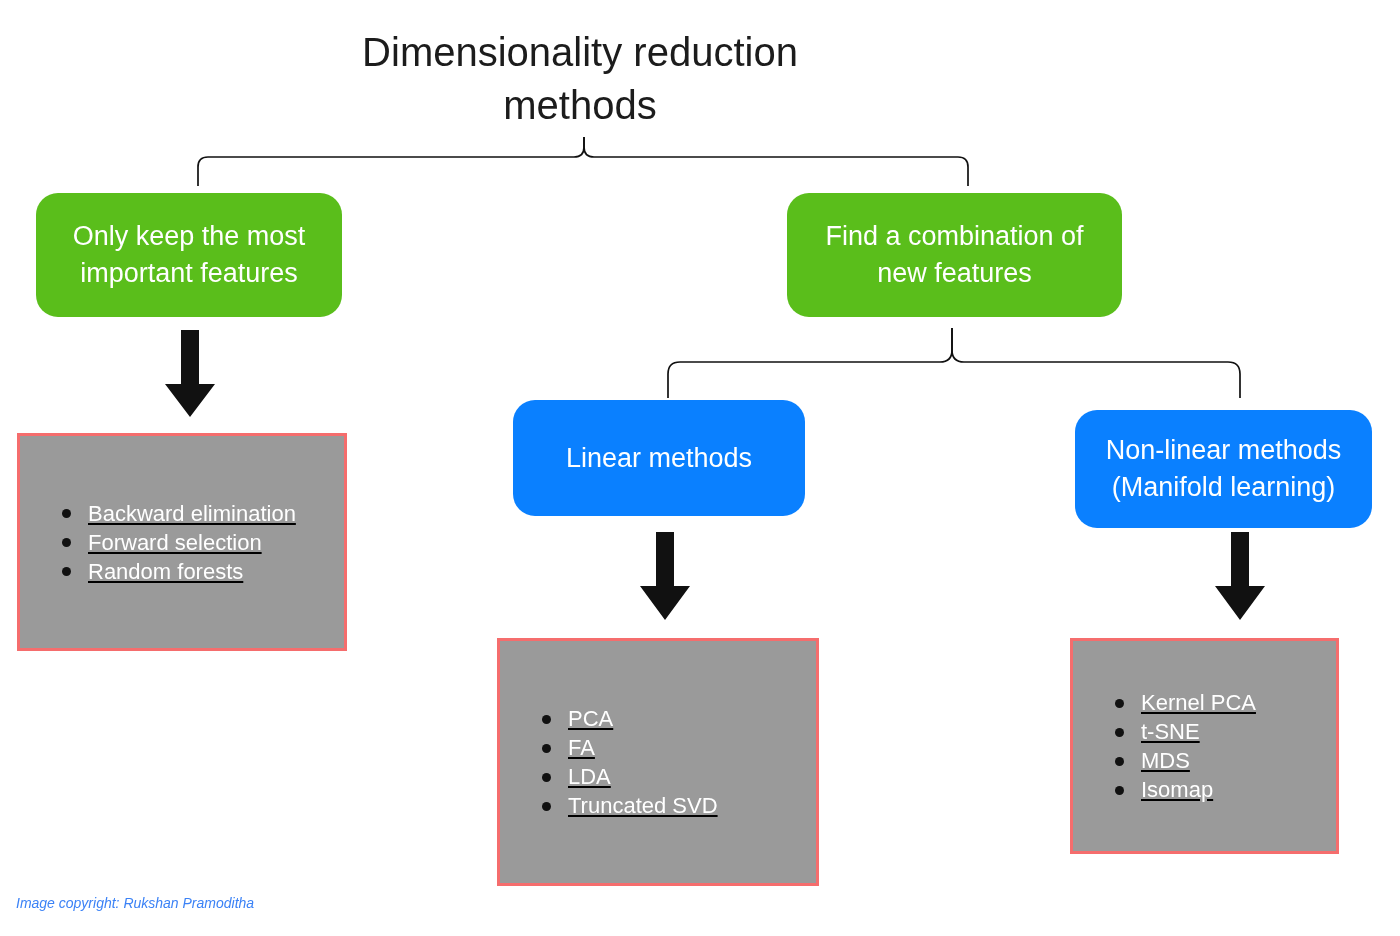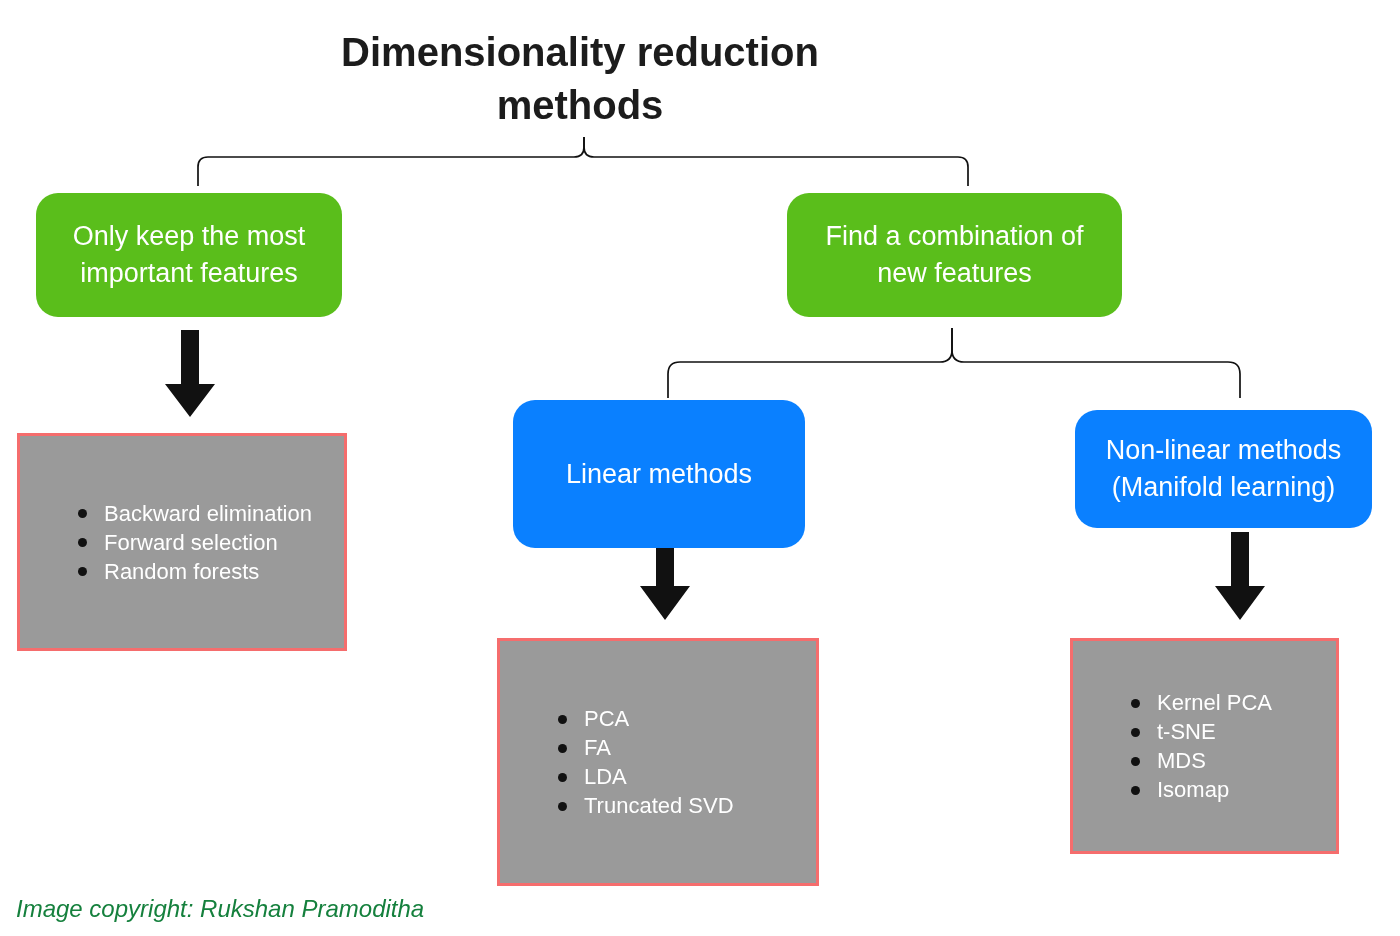--- a/index.html
+++ b/index.html
@@ -24,50 +24,50 @@
     stroke-width:1.7;
     stroke-linecap:butt;
   }
   .fat-arrow { fill:var(--ink,#000); }
   .diagram-title {
     position:absolute;
     left:290px; top:26px; width:580px;
     text-align:center;
     font-size:40px; line-height:53px;
     color:#1c1c1c;
-    font-weight:bold;
   }
   .node {
     position:absolute;
     display:flex; align-items:center; justify-content:center;
     text-align:center;
     color:#ffffff;
     font-size:27px; line-height:37px;
     border-radius:22px;
     box-sizing:border-box;
   }
   .node-green { background:var(--green,#5abe1b); }
   .node-blue  { background:var(--blue,#0a80ff); }
   #node-keep  { left:36px;  top:193px; width:306px; height:124px; padding:0 12px; }
   #node-find  { left:787px; top:193px; width:335px; height:124px; padding:0 32px; }
-  #node-linear    { left:513px;  top:400px; width:292px; height:148px; padding:0 14px; }
+  #node-linear    { left:513px;  top:400px; width:292px; height:116px; padding:0 14px; }
   #node-nonlinear { left:1075px; top:388px; width:297px; height:118px; padding:0 12px;margin-top:22px; }
   .list-box {
     position:absolute;
     background:var(--gray,#9a9a9a);
     border:3px solid var(--listBorder,#f56d6d);
     box-sizing:border-box;
     display:flex; flex-direction:column; justify-content:center;
   }
   #list-feature-selection { left:17px;   top:433px; width:330px; height:218px; }
   #list-linear-methods    { left:497px;  top:638px; width:322px; height:248px; }
   #list-nonlinear-methods { left:1070px; top:638px; width:269px; height:216px; }
   .list-box ul {
-    margin:16px; padding:0 8px 0 42px;
+    margin:0; padding:0 8px 0 42px;
     list-style:none;
+    text-decoration:underline;
   }
   .list-box li {
     position:relative;
     padding-left:26px;
     color:#ffffff;
     font-size:22px; line-height:29px;
     white-space:nowrap;
   }
   .list-box li::before {
     content:"";
@@ -75,22 +75,22 @@
     left:0; top:50%;
     width:9px; height:9px;
     margin-top:-4px;
     border-radius:50%;
     background:var(--ink,#000);
   }
   .footer-credit {
     position:absolute;
     left:16px; top:895px;
     font-style:italic;
-    font-size:24px;
-    color:#15803d;
+    font-size:14px;
+    color:#3b82f6;
     white-space:nowrap;
   }
 </style>
 </head>
 <body>
 
 <div class="canvas">
 
   <div class="diagram-title">Dimensionality reduction methods</div>
 

